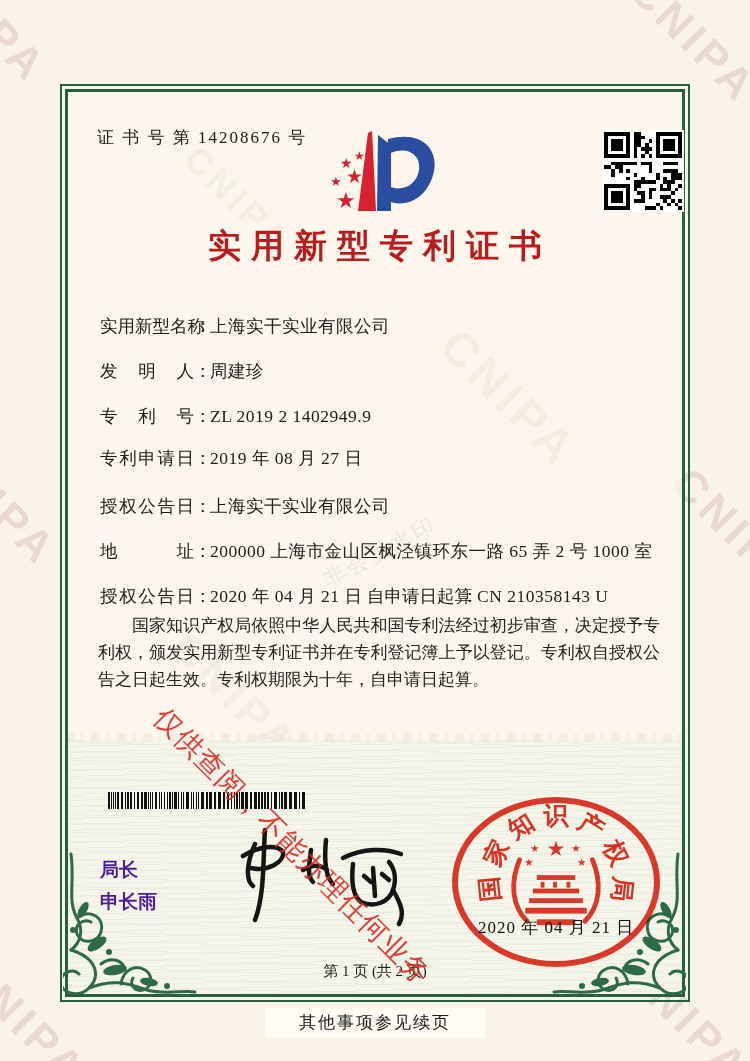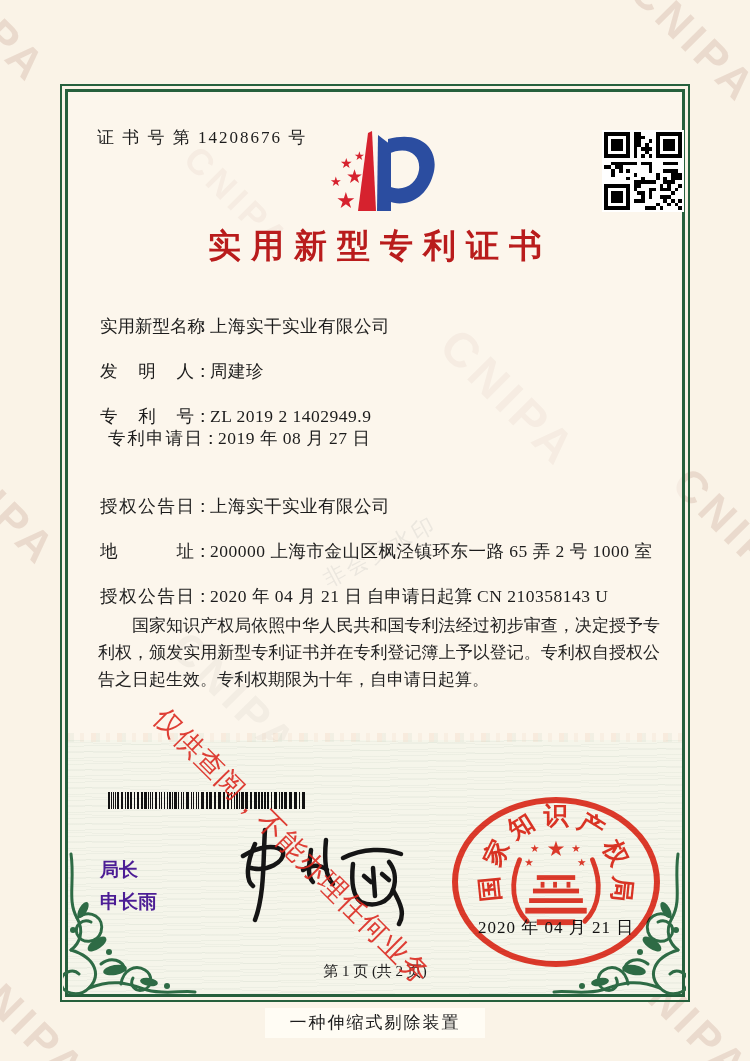--- a/index.html
+++ b/index.html
@@ -51,21 +51,21 @@
   .logo{position:absolute;left:328px;top:123px;z-index:3;}
   .qr{position:absolute;left:602px;top:130px;z-index:3;background:#fff;padding:2px;}
   .title{position:absolute;left:0;top:224px;width:100%;text-align:center;z-index:3;
          font-size:33px;font-weight:bold;letter-spacing:10px;text-indent:10px;color:#b91c1c;}
 
   
   .field-row{position:absolute;left:100px;z-index:3;font-size:17.5px;white-space:nowrap;}
   .f-label{display:inline-block;width:94px;text-align:justify;text-align-last:justify;vertical-align:bottom;}
   .f-colon{display:inline-block;width:16px;}
   .f-value{letter-spacing:0.5px;}
-  .r1{top:314px;}.r2{top:359px;}.r3{top:404px;}.r4{top:426px;margin-left:8px;}
+  .r1{top:314px;}.r2{top:359px;}.r3{top:404px;}.r4{top:446px;}
   .r5{top:494px;}.r6{top:539px;}.r7{top:584px;}
   .col2{position:absolute;left:367px;top:584px;z-index:3;font-size:17.5px;white-space:nowrap;}
   .col2 .f-label{width:94px;}
 
   
   .body-text{position:absolute;left:98px;top:612px;width:562px;z-index:3;
              font-size:17px;line-height:27px;text-align:justify;color:#222;}
   .body-text p{margin:0;text-indent:2em;}
 
   
@@ -521,13 +521,13 @@
       <span style="transform: rotate(32deg) translateY(-66px);">产</span>
       <span style="transform: rotate(64deg) translateY(-66px);">权</span>
       <span style="transform: rotate(96deg) translateY(-66px);">局</span>
     </div>
 </div>
 <div class="seal-date">2020 年 04 月 21 日</div>
 
 <div class="restrict">仅供查阅，不能办理任何业务</div>
 
 <div class="page-no">第 1 页 (共 2 页)</div>
-<div class="cont-note">一种伸缩式剔除装置</div>
+<div class="cont-note">其他事项参见续页</div>
 
 </body></html>

